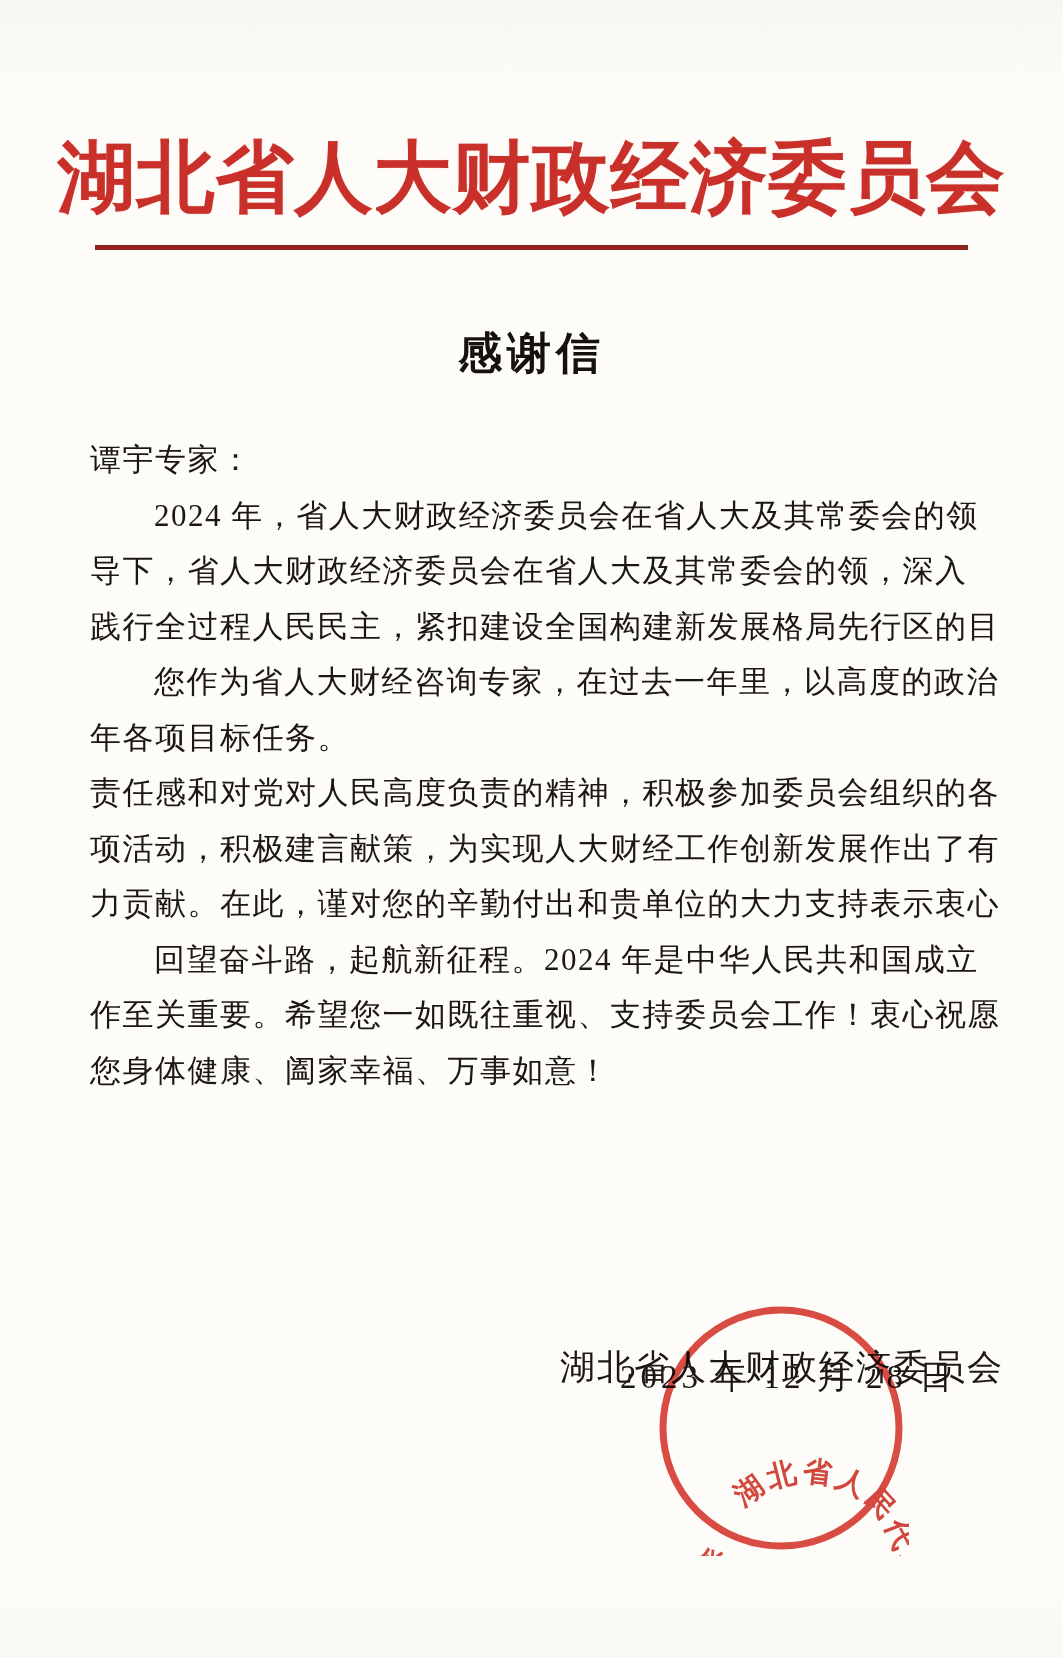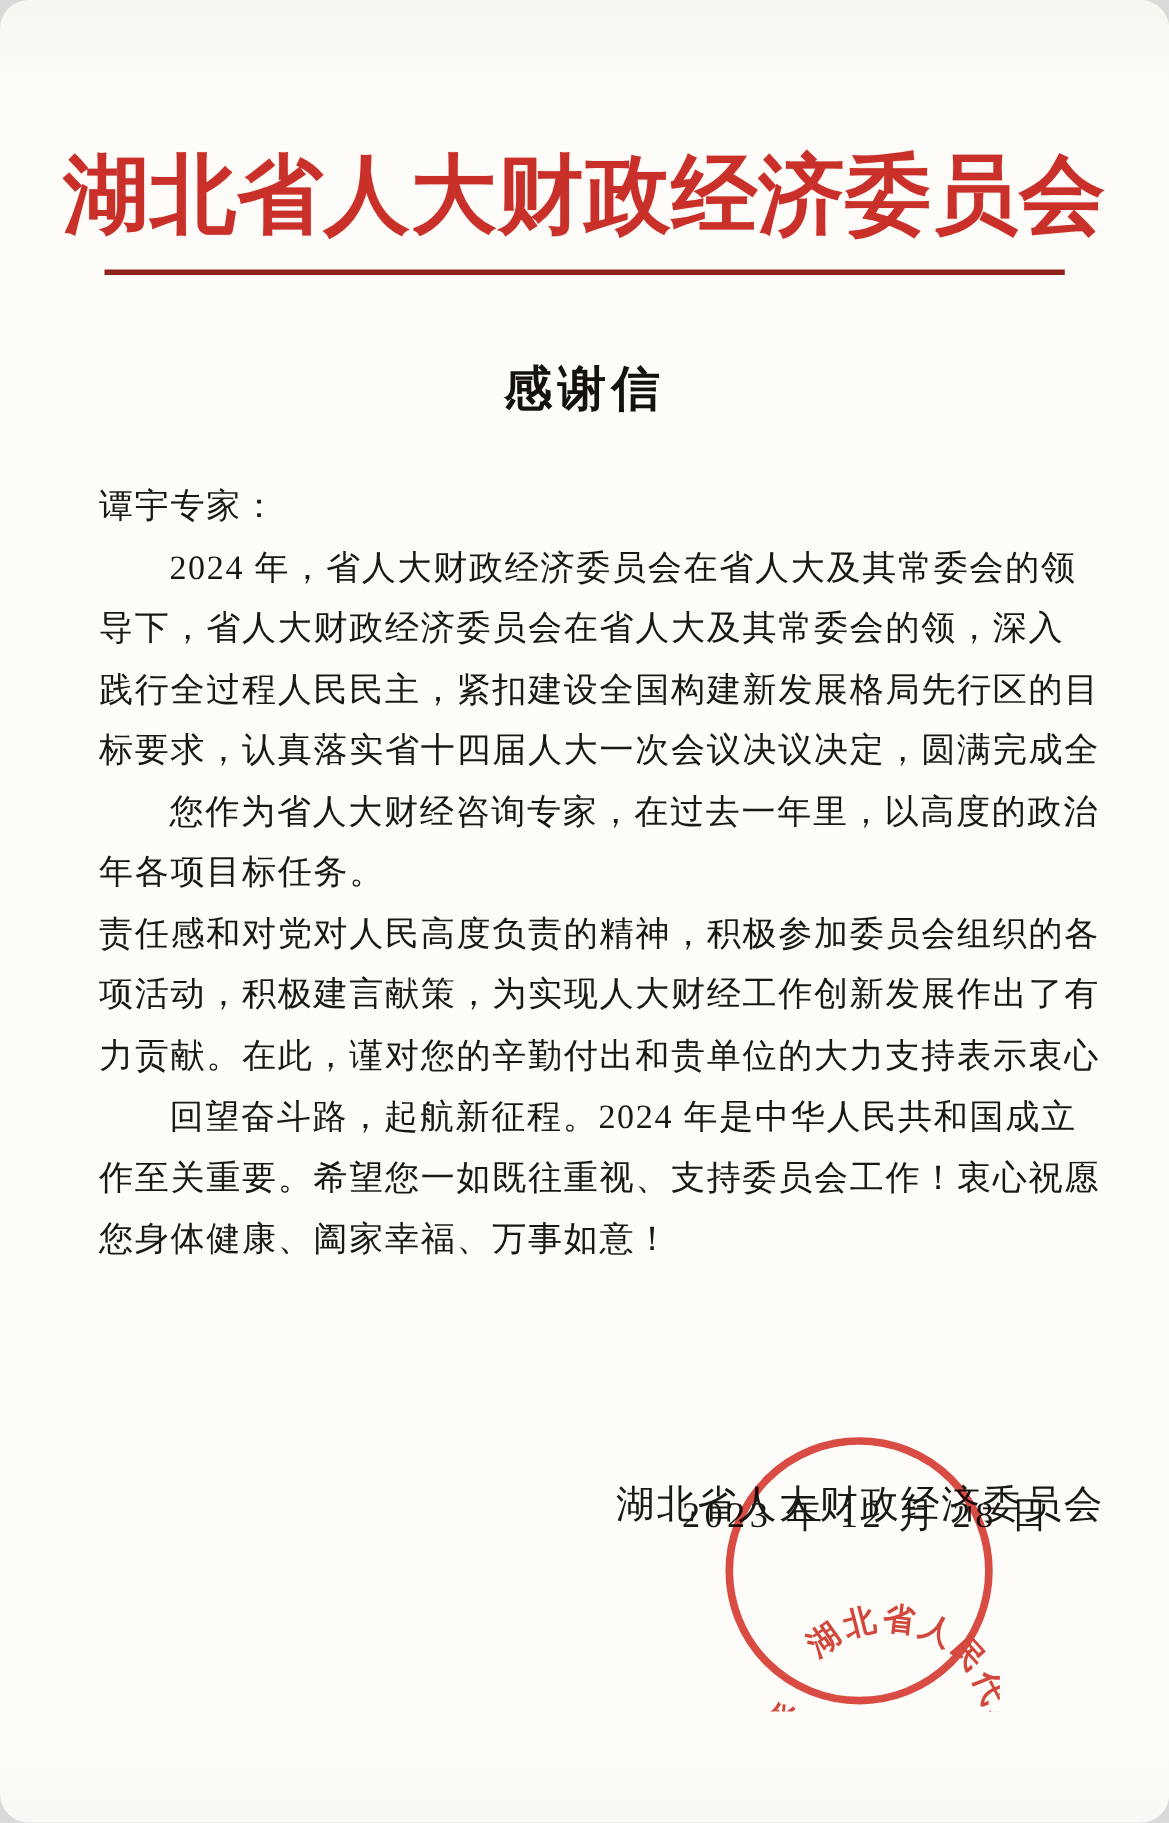--- a/index.html
+++ b/index.html
@@ -4,21 +4,20 @@
 <style>
   html,body { margin:0; padding:0; background:#d9d9d9; }
   .page {
     position:relative;
     width:1063px; height:1657px;
     margin:0 auto;
     background:linear-gradient(180deg,#f8f6f1 0%, #fdfcf9 6%, #fdfcf9 94%, #faf8f4 100%);
     font-family:"Liberation Serif","DejaVu Serif",serif;
     color:#1b1713;
     overflow:hidden;
-    border-radius:26px;
   }
   .letterhead-title {
     position:absolute; top:126px; left:0; width:100%;
     margin:0; text-align:center;
     font-size:78px; font-weight:bold; letter-spacing:1px;
     color:#c9302a; white-space:nowrap;
     text-shadow:0 0 1px rgba(201,48,42,.45);
   }
   .letterhead-rule {
     position:absolute; top:245px; left:95px; width:873px; height:5px;
@@ -59,21 +58,20 @@
   <h1 class="letterhead-title">湖北省人大财政经济委员会</h1>
   <div class="letterhead-rule"></div>
 
   <h2 class="letter-title">感谢信</h2>
 
   <div class="letter-body">
     <div class="line">谭宇专家：</div>
     <div class="line indent">2024 年，省人大财政经济委员会在省人大及其常委会的领</div>
     <div class="line">导下，省人大财政经济委员会在省人大及其常委会的领，深入</div>
     <div class="line">践行全过程人民民主，紧扣建设全国构建新发展格局先行区的目</div>
-    <div class="line">标要求，认真落实省十四届人大一次会议决议决定，圆满完成全</div>
     <div class="line indent">您作为省人大财经咨询专家，在过去一年里，以高度的政治</div>
     <div class="line">年各项目标任务。</div>
     <div class="line">责任感和对党对人民高度负责的精神，积极参加委员会组织的各</div>
     <div class="line">项活动，积极建言献策，为实现人大财经工作创新发展作出了有</div>
     <div class="line">力贡献。在此，谨对您的辛勤付出和贵单位的大力支持表示衷心</div>
     <div class="line indent">回望奋斗路，起航新征程。2024 年是中华人民共和国成立</div>
     <div class="line">作至关重要。希望您一如既往重视、支持委员会工作！衷心祝愿</div>
     <div class="line">您身体健康、阖家幸福、万事如意！</div>
   </div>
 

